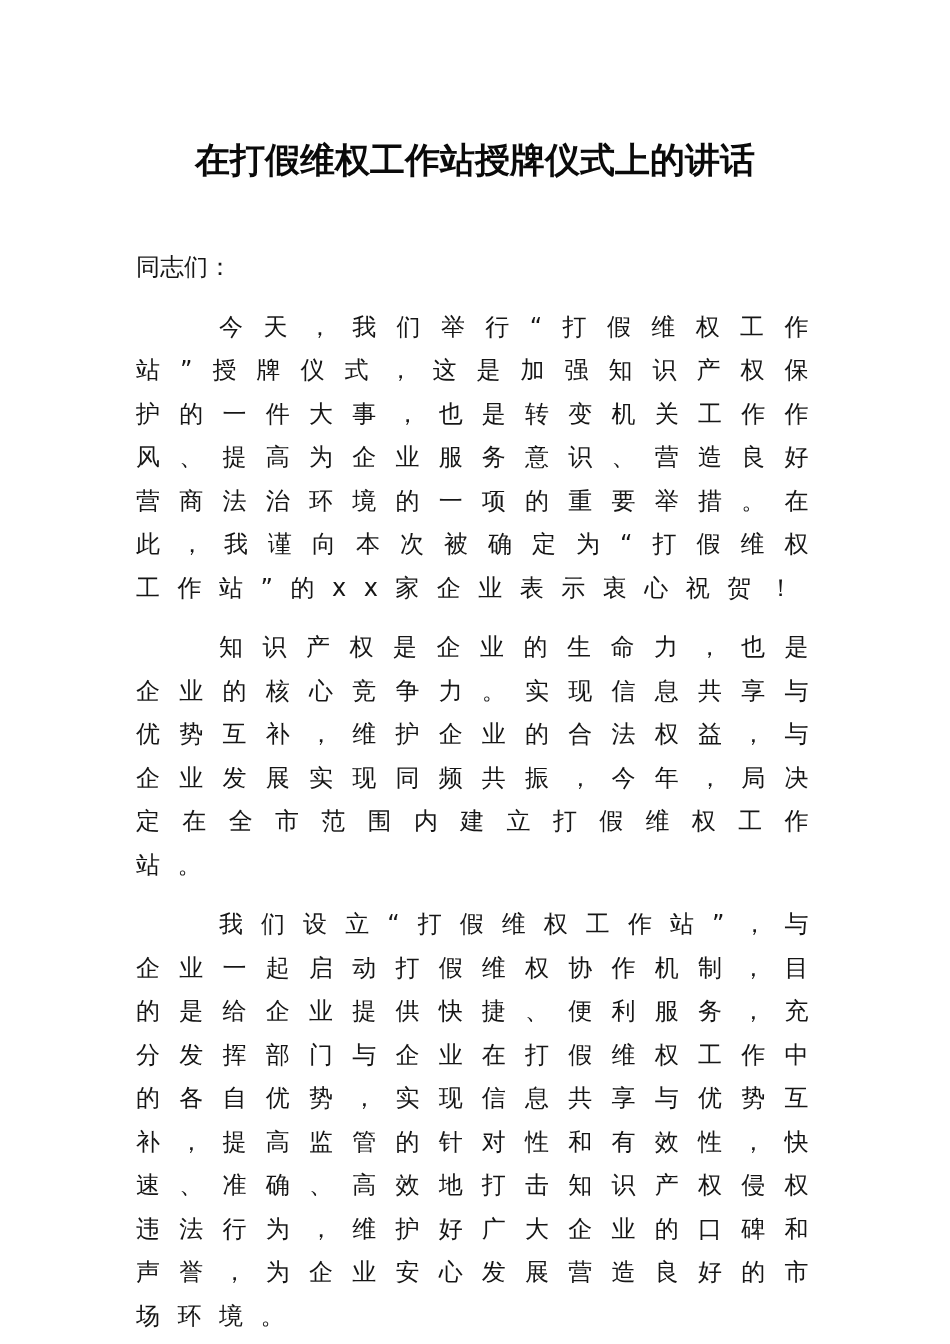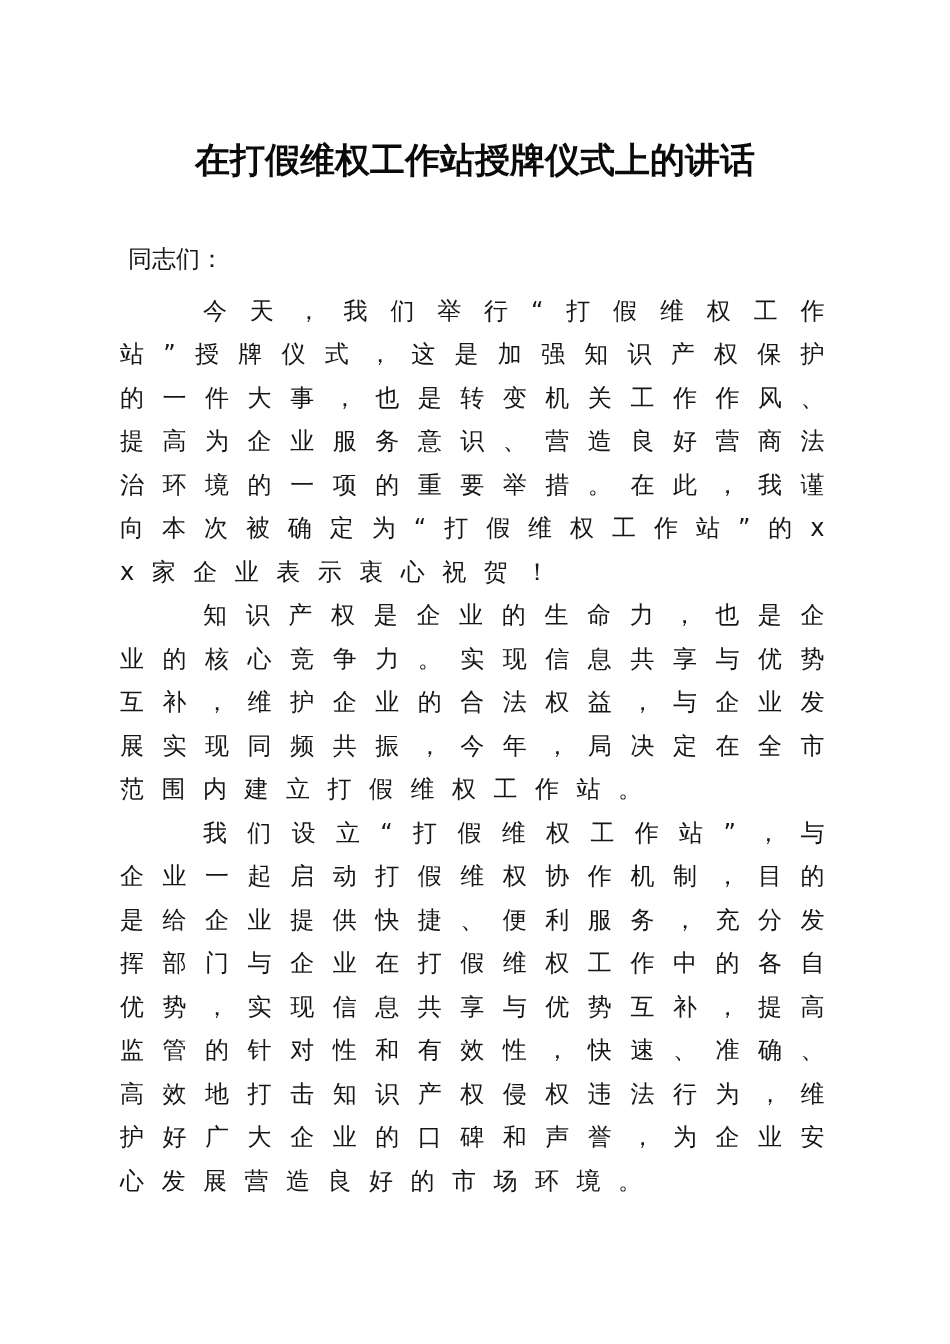--- a/index.html
+++ b/index.html
@@ -41,31 +41,31 @@
       left: 120px;
       top: 230px;
       width: 722px;
       font-family: "DejaVu Sans", "Liberation Sans", sans-serif;
       font-size: 24px;
       line-height: 43.5px;
       letter-spacing: 17.5px;
       color: #161616;
     }
     .para {
-      margin: 0;
+      margin: 16px;
       padding: 0;
       text-align: justify;
       text-align-last: left;
       word-break: break-all;
     }
     .para.indent {
       text-indent: 83px;
     }
     .salutation {
-      margin: 8px;
+      margin: 16px;
       letter-spacing: 0px;
     }
   </style>
 </head>
 <body>
 
 <div class="page">
   <h1 class="title">在打假维权工作站授牌仪式上的讲话</h1>
 
   <div class="body-text">

